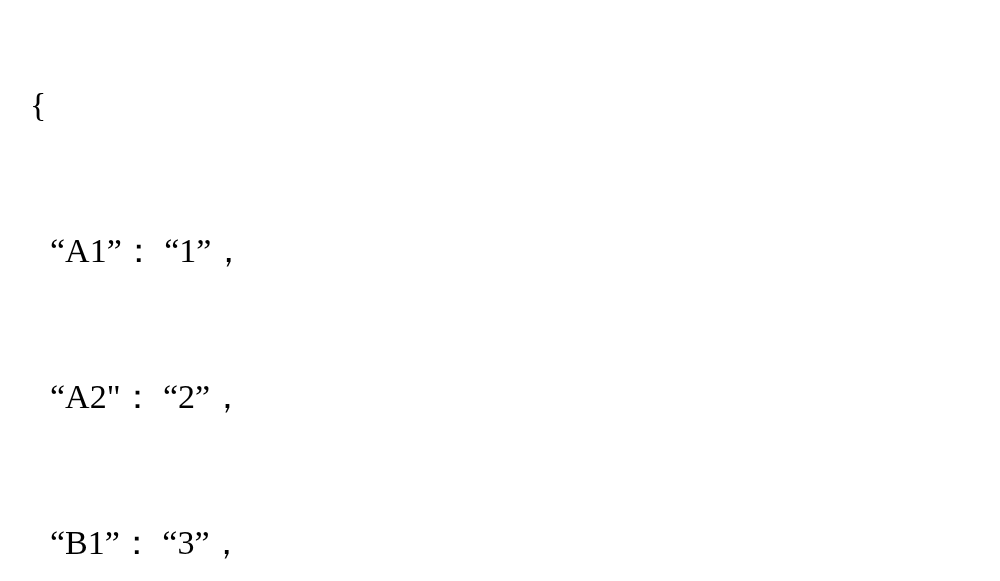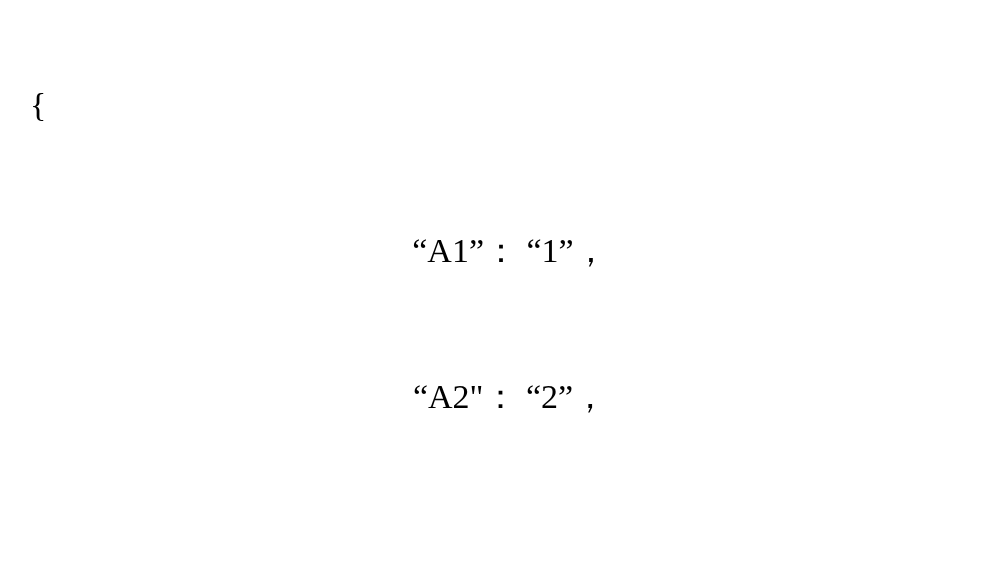--- a/index.html
+++ b/index.html
@@ -22,26 +22,26 @@
     }
     .line {
       display: block;
       margin-bottom: 44px;
     }
     .line:last-child {
       margin-bottom: 0;
     }
     .indent {
       padding-left: 20px;
-      text-align: center;
     }
   </style>
 </head>
 <body>
 
 <div class="code-block">
   <span class="line">{</span>
   <span class="line indent"><span>“A1”</span><span>：</span> <span>“1”</span><span>，</span></span>
   <span class="line indent"><span>“A2"</span><span>：</span> <span>“2”</span><span>，</span></span>
+  <span class="line indent"><span>“B1”</span><span>：</span> <span>“3”</span><span>，</span></span>
   
   
   
 </div>
 
 </body></html>

